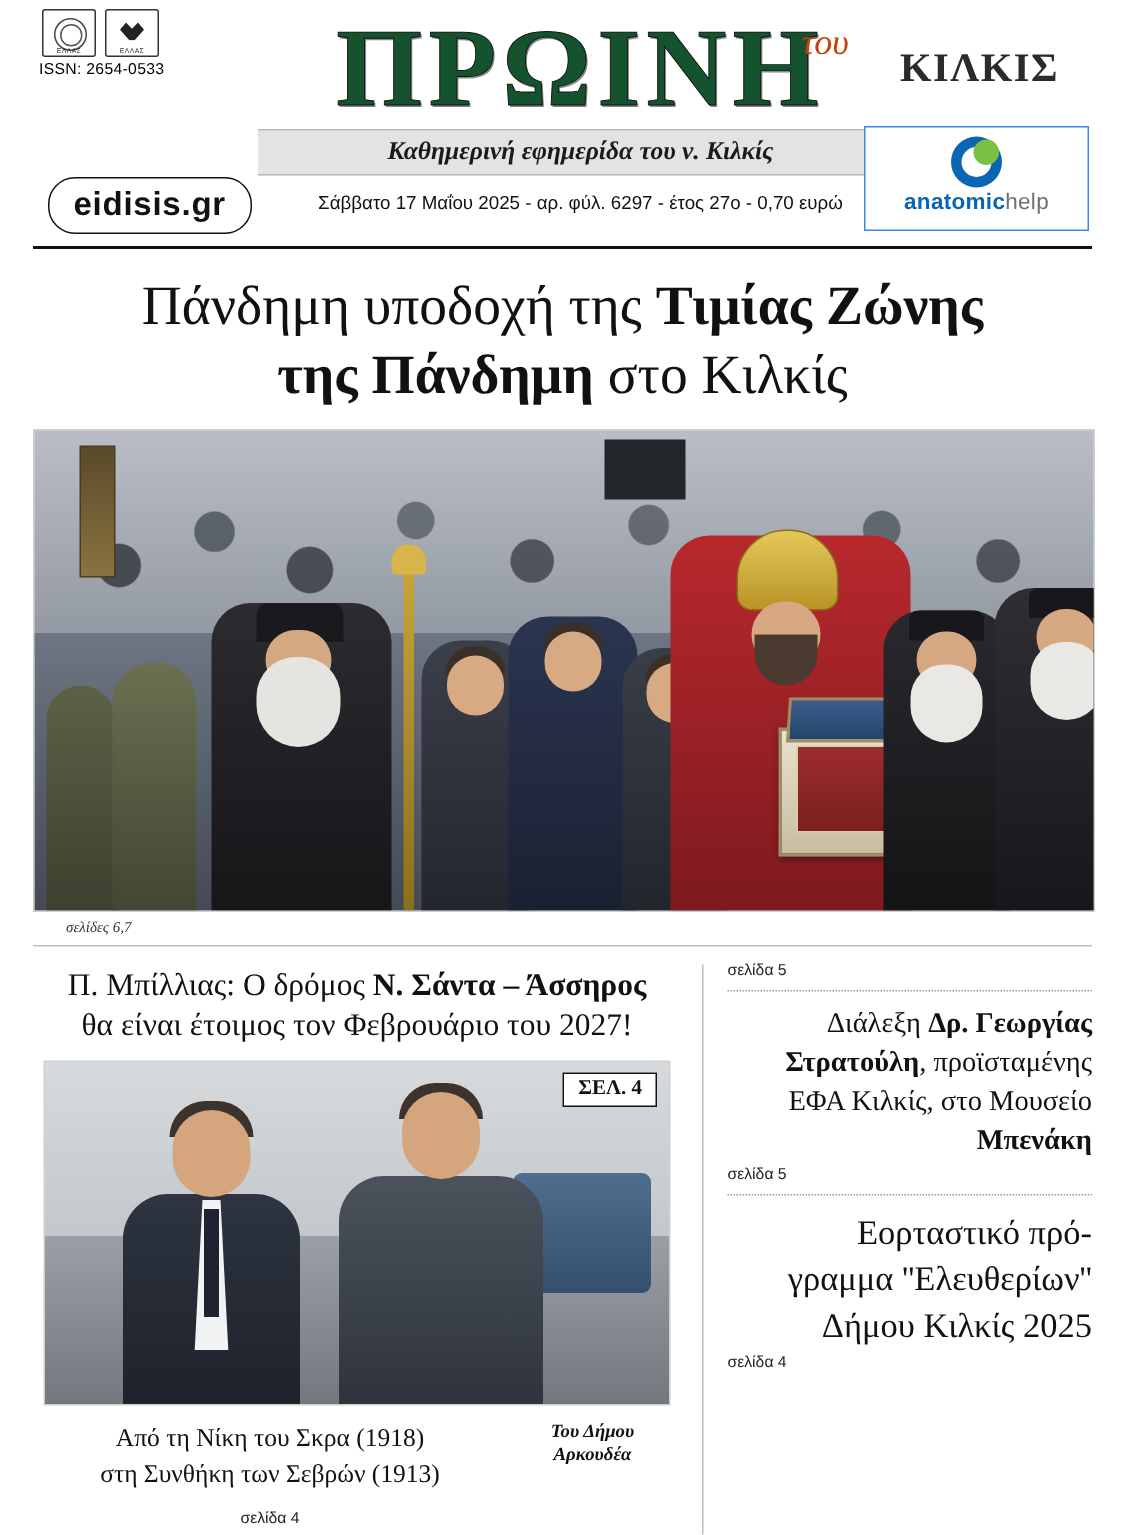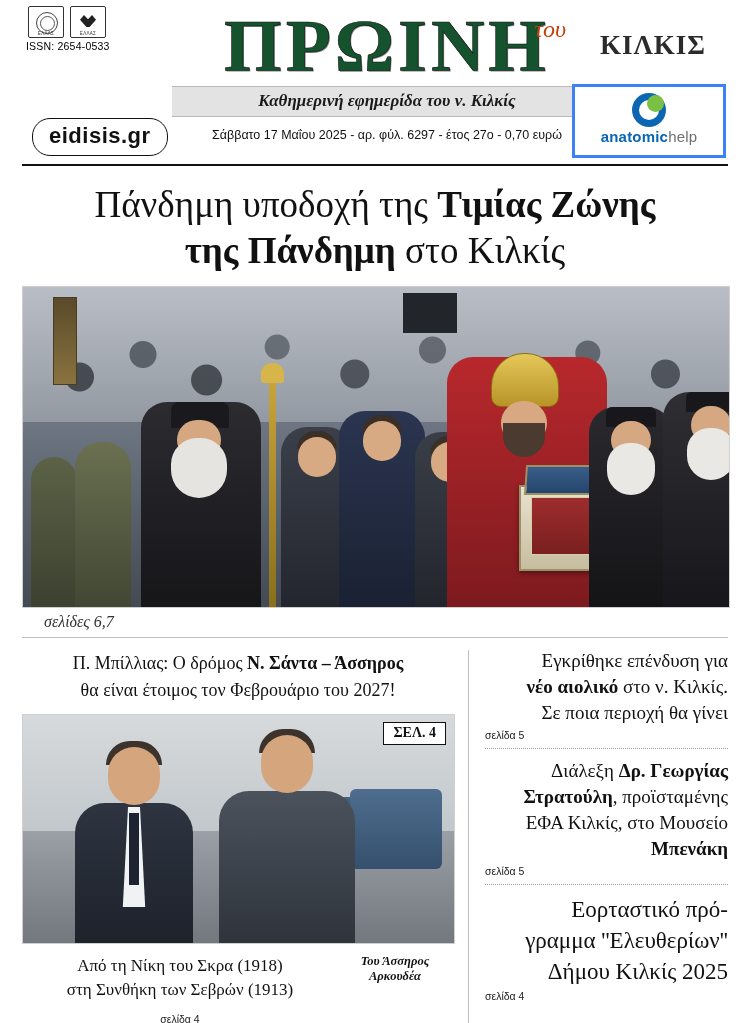--- a/index.html
+++ b/index.html
@@ -165,21 +165,21 @@
     font-size: 12.5px;
     color: #111;
   }
 
   .adbox {
     position: absolute;
     right: 2px;
     top: 84px;
     width: 148px;
     height: 68px;
-    border: 3px solid #3b82f6;
+    border: 1px solid #3b82f6;
     background: #fff;
     text-align: center;
     overflow: hidden;
   }
   .adbox .swirl {
     margin: 6px auto 1px;
     width: 34px;
     height: 34px;
     border-radius: 50%;
     background: #0a66b2;
@@ -358,21 +358,21 @@
     background: linear-gradient(#c9a43a, #8a6f1c);
   }
   .staff .top {
     position: absolute; left: -8px; top: -14px; width: 23px; height: 20px;
     background: #d8b54a; border-radius: 11px 11px 3px 3px;
   }
 
   .caption-small {
     font-family: "Liberation Serif", serif;
     font-style: italic;
-    font-size: 16px;
+    font-size: 10px;
     color: #333;
     margin: 5px 0 4px 22px;
   }
 
   .rule-thin {
     border: none;
     border-top: 1px solid #bdbdbd;
     margin: 6px 0 0 0;
   }
 
@@ -393,36 +393,35 @@
     margin: 2px 0 0 0;
   }
   .col-right {
     flex: 1;
     padding-left: 16px;
     box-sizing: border-box;
   }
 
   .sub-headline {
     text-align: center;
-    font-size: 18px;
+    font-size: 21px;
     line-height: 27px;
     color: #111;
     margin: 2px 0 10px;
   }
   .sub-headline b { font-weight: bold; }
 
   .photo-two {
     width: 416px;
     height: 228px;
     margin: 2px auto;
     position: relative;
     overflow: hidden;
     border: 1px solid #cfcfcf;
     background: linear-gradient(#cfd3d6, #aeb3b8);
-    padding-left: 15px;
   }
   .p2-wall {
     position: absolute; left: 0; right: 0; top: 0; height: 120px;
     background: linear-gradient(#d6dadd, #c2c7cb);
   }
   .p2-floor {
     position: absolute; left: 0; right: 0; bottom: 0; height: 112px;
     background: linear-gradient(#9aa0a5, #72787d);
   }
   .p2-chair {
@@ -663,36 +662,31 @@
       </div>
 
       <div class="below-photo">
         <div class="below-left">
           <span>Από τη Νίκη του Σκρα (1918)</span><br>
           <span>στη Συνθήκη των Σεβρών (1913)</span>
           <div class="pageref center">σελίδα 4</div>
         </div>
         <div class="below-right">
           <div class="byline">
-            <span>Του Άσσηρος</span><br>
+            <span>Του Δήμου</span><br>
             <span>Αρκουδέα</span>
           </div>
         </div>
       </div>
     </div>
 
     <div class="vdivider"></div>
 
     <div class="col-right">
 
-      <div class="ritem">
-        <span>Εγκρίθηκε επένδυση για</span><br>
-        <b>νέο αιολικό</b><span> στο ν. Κιλκίς.</span><br>
-        <span>Σε ποια περιοχή θα γίνει</span>
-      </div>
       <div class="ritem-ref">σελίδα 5</div>
 
       <hr class="rdiv">
 
       <div class="ritem">
         <span>Διάλεξη </span><b>Δρ. Γεωργίας</b><br>
         <b>Στρατούλη</b><span>, προϊσταμένης</span><br>
         <span>ΕΦΑ Κιλκίς, στο Μουσείο </span><b>Μπενάκη</b>
       </div>
       <div class="ritem-ref">σελίδα 5</div>

